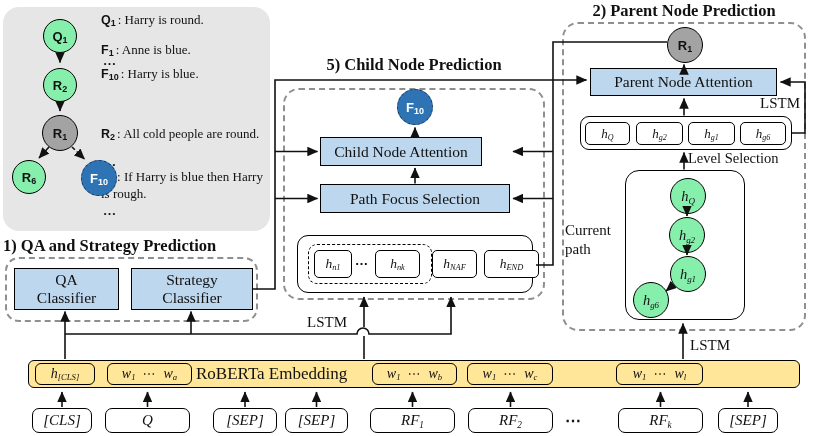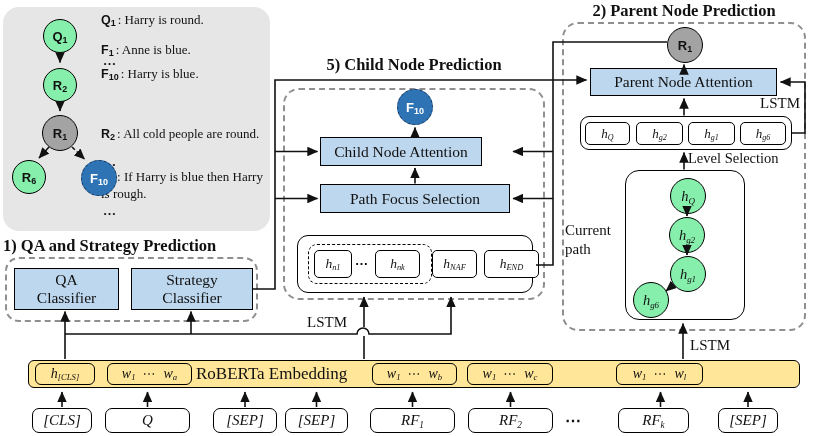--- a/index.html
+++ b/index.html
@@ -195,21 +195,21 @@
   <div class="abs token" style="left:285px;top:408px;width:63px;height:25px">
       <span>[SEP]</span>
     </div>
   <div class="abs token math" style="left:370px;top:408px;width:85px;height:25px">
     <span><i>RF</i><sub>1</sub></span>
   </div>
   <div class="abs token math" style="left:468px;top:408px;width:85px;height:25px">
     <span><i>RF</i><sub>2</sub></span>
   </div>
   <div class="abs dots" style="left:565px;top:411px;font-size:16px">⋯</div>
-  <div class="abs token math" style="left:618px;top:408px;width:71px;height:25px">
+  <div class="abs token math" style="left:618px;top:408px;width:85px;height:25px">
     <span><i>RF</i><sub>k</sub></span>
   </div>
   <div class="abs token" style="left:718px;top:408px;width:60px;height:25px">
       <span>[SEP]</span>
     </div>
 
   <svg class="wires" width="813" height="436" viewBox="0 0 813 436">
     <defs>
       <marker id="ah" viewBox="0 0 10 8" refX="8.5" refY="4" markerWidth="7.5" markerHeight="6" orient="auto">
         <path d="M0,0 L9,4 L0,8 z" fill="#111"></path>

